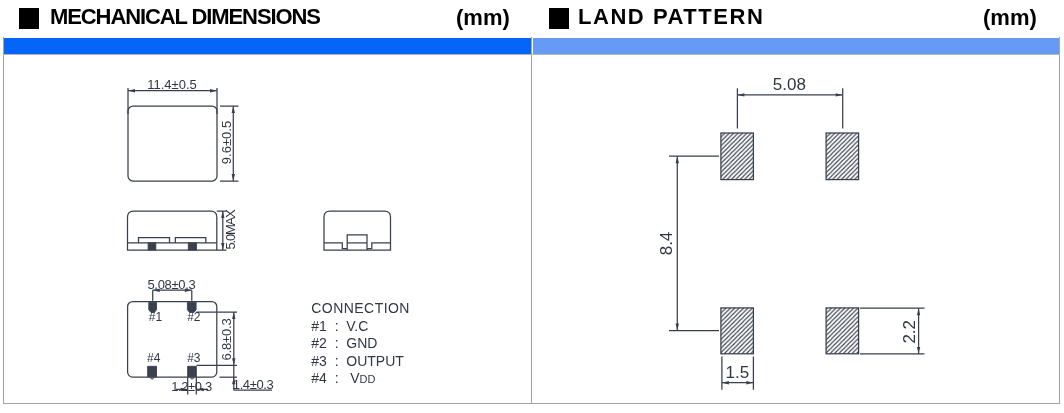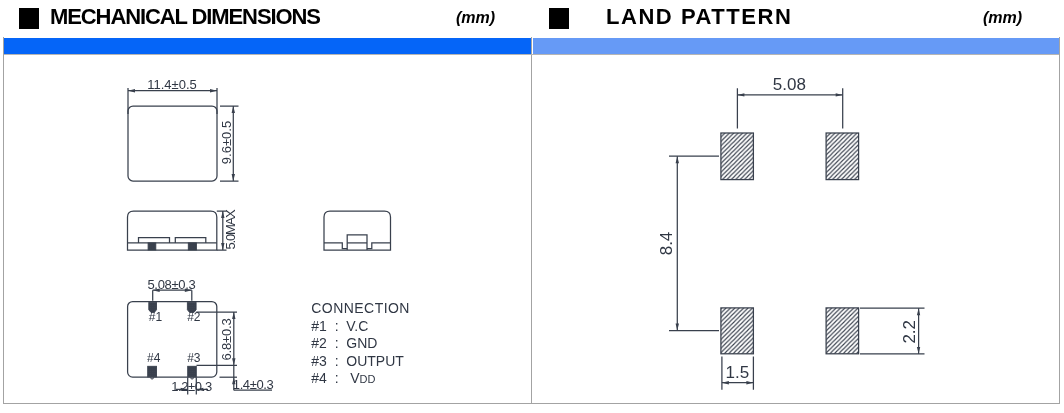--- a/index.html
+++ b/index.html
@@ -1,32 +1,32 @@
 <!DOCTYPE html>
 <html><head>
 <meta charset="utf-8">
 <style>
 html,body{margin:0;padding:0;background:#ffffff;}
 #page{position:relative;width:1064px;height:413px;background:#ffffff;overflow:hidden;
   font-family:"Liberation Sans",sans-serif;}
 .sq{position:absolute;background:#000;width:20px;height:21px;top:8px;}
 .ttl{position:absolute;top:-1px;height:36px;line-height:36px;font-weight:bold;font-size:22px;color:#000;white-space:pre;}
-.mm{position:absolute;top:0px;height:36px;line-height:36px;font-weight:bold;font-size:16px;color:#000;font-style:italic;}
+.mm{position:absolute;top:0px;height:36px;line-height:36px;font-weight:bold;font-size:22px;color:#000;}
 .bar{position:absolute;top:38px;height:16px;}
 .vline{position:absolute;width:1px;background:#a3a3a3;top:37px;height:367px;}
 </style>
 </head>
 <body>
 <div id="page">
 
   <div class="sq" style="left:19px;"></div>
   <div class="ttl" style="left:50px;letter-spacing:-1.1px;">MECHANICAL DIMENSIONS</div>
   <div class="mm" style="left:456px;">(mm)</div>
   <div class="sq" style="left:549px;"></div>
-  <div class="ttl" style="left:578px;letter-spacing:1.55px;margin-left:28px;">LAND PATTERN</div>
+  <div class="ttl" style="left:578px;letter-spacing:1.55px;">LAND PATTERN</div>
   <div class="mm" style="left:983px;">(mm)</div>
 
   <div class="bar" style="left:4px;width:527px;background:#0565f8;"></div>
   <div class="bar" style="left:533px;width:526px;background:#669af6;"></div>
 
   <div class="vline" style="left:3px;"></div>
   <div class="vline" style="left:530.8px;width:1.7px;"></div>
   <div class="vline" style="left:1059px;"></div>
   <div style="position:absolute;left:3px;top:403px;width:1057px;height:1px;background:#a3a3a3;"></div>
   <div style="position:absolute;left:4px;top:54px;width:1055px;height:1px;background:#b5b5b5;"></div>

